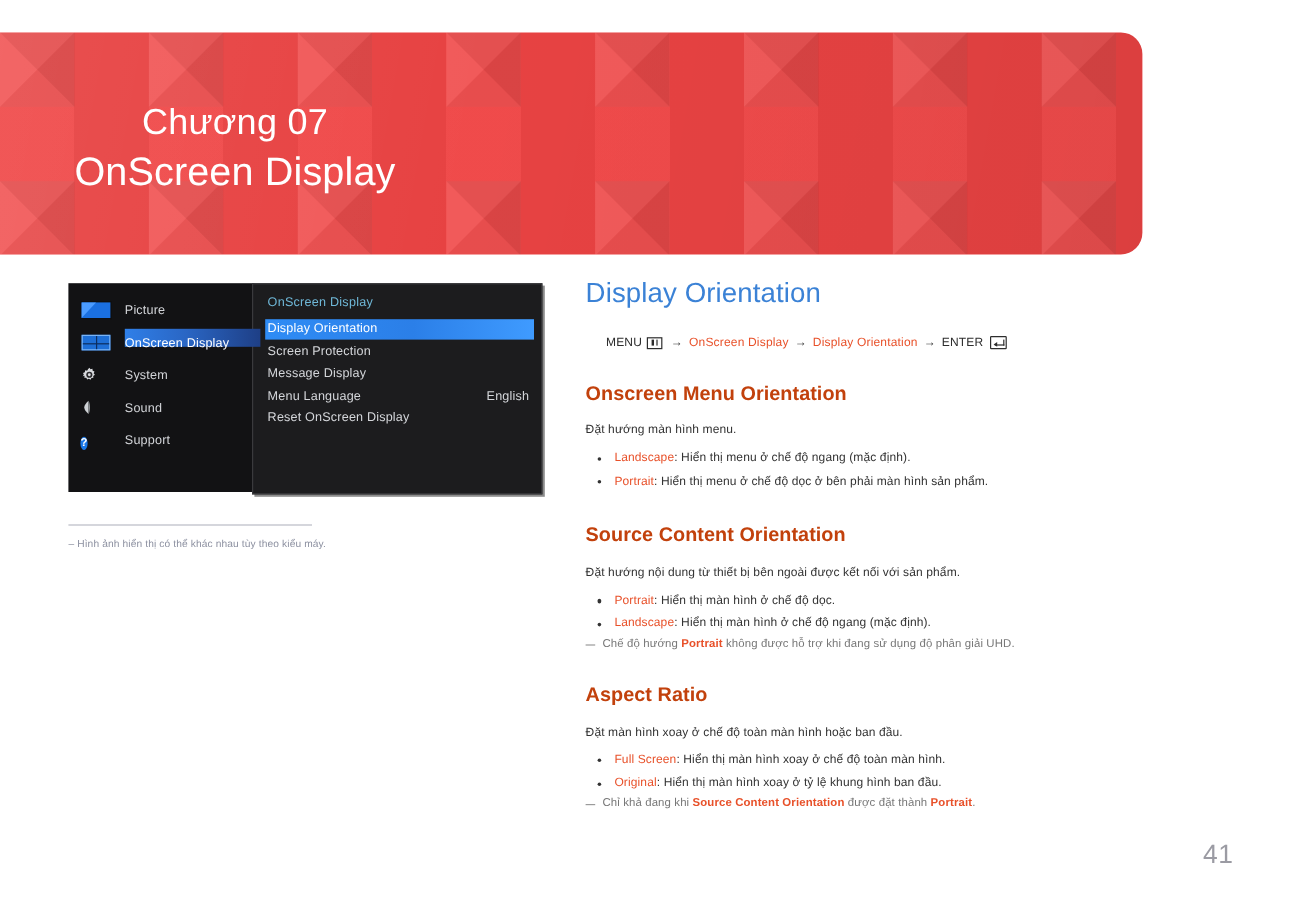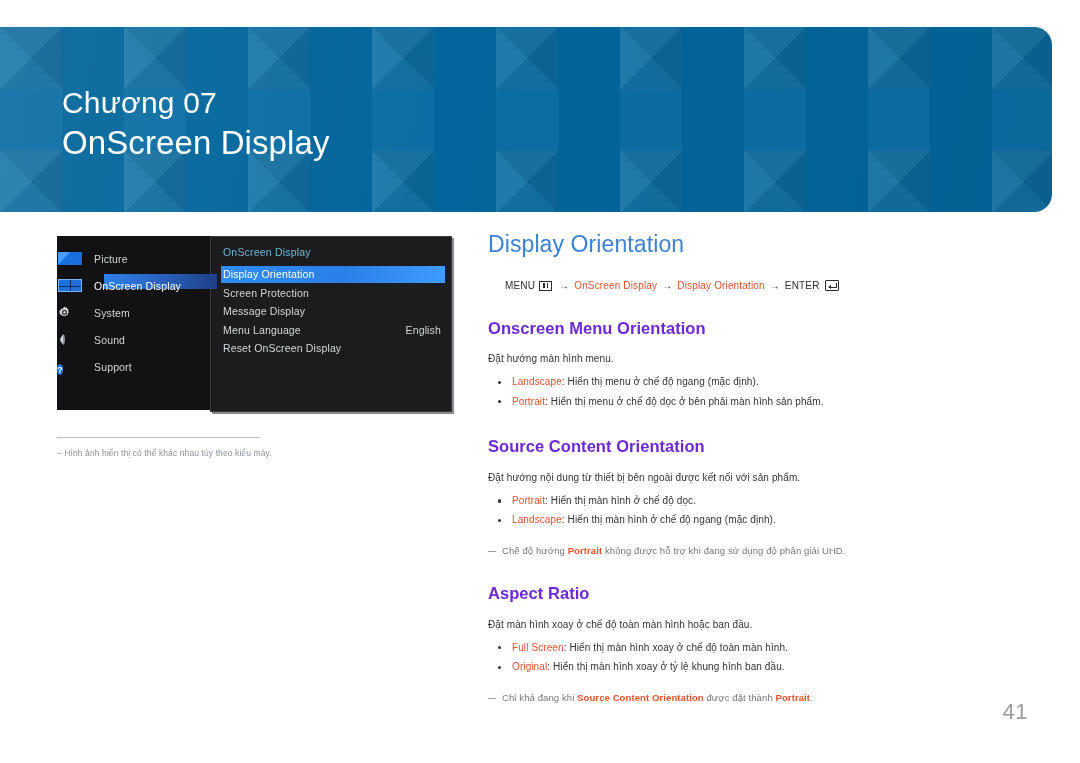--- a/index.html
+++ b/index.html
@@ -6,24 +6,25 @@
   body{
     width:1080px;height:763px;
     background:#ffffff;
     font-family:"Liberation Sans","DejaVu Sans",sans-serif;
     position:relative;overflow:hidden;
     -webkit-font-smoothing:antialiased;
   }
 
   
   #chapter-banner{
-    position:absolute;left:0;top:27px;width:1052px;height:185px;
+    position:absolute;left:0;top:27px;width:952px;height:185px;
     border-radius:0 18px 18px 0;
-    background-color:#0369a1;
+    background-color:#ef4444;
     overflow:hidden;
+    text-align:center;
   }
   #chapter-banner .cubes{
     position:absolute;inset:0;
     background-image:
       linear-gradient(135deg, rgba(255,255,255,.055) 25%, transparent 25%),
       linear-gradient(225deg, rgba(0,0,0,.06) 25%, transparent 25%),
       linear-gradient(45deg, rgba(255,255,255,.03) 25%, transparent 25%),
       linear-gradient(315deg, rgba(0,0,0,.045) 25%, transparent 25%);
     background-size:124px 124px;
     background-position:0 0, 62px 0, 0 62px, 62px 62px;
@@ -52,21 +53,21 @@
   }
   #osd-right{
     position:absolute;left:153px;top:0;width:242px;height:176px;
     background:#1c1c1e;
     border:1px solid #3a3a3d;
     box-sizing:border-box;
     box-shadow:2px 2px 0 rgba(0,0,0,.45);
   }
   .osd-nav{
     position:relative;height:27px;display:flex;align-items:center;
-    box-sizing:border-box;
+    padding-left:10px;box-sizing:border-box;
   }
   .osd-nav .ico{
     width:26px;height:15px;flex:0 0 26px;margin-right:11px;
     position:relative;display:block;
   }
   .osd-nav .lbl{
     font-size:10.5px;color:#d2d4d8;letter-spacing:.15px;white-space:nowrap;
     position:relative;z-index:2;
   }
   .osd-nav.selected .hl{
@@ -146,38 +147,38 @@
   .ico-enter:before{
     content:"";position:absolute;left:3px;top:2px;width:7px;height:3.5px;
     border-right:1.4px solid #2d2d2d;border-bottom:1.4px solid #2d2d2d;
   }
   .ico-enter:after{
     content:"";position:absolute;left:2.4px;top:4.3px;width:0;height:0;
     border-top:2.4px solid transparent;border-bottom:2.4px solid transparent;
     border-right:3.2px solid #2d2d2d;
   }
   .h2{
-    font-size:16.5px;color:#6d28d9;font-weight:700;letter-spacing:.05px;
+    font-size:16.5px;color:#c2410c;font-weight:700;letter-spacing:.05px;
     margin:25px 0 0 0;line-height:1.25;
   }
   .para{
     font-size:10px;color:#333333;margin:13px 0 0 0;line-height:1.5;letter-spacing:.1px;
   }
   ul.bullets{list-style:none;margin:6px 0 0 0;padding:0;}
   ul.bullets li{
     position:relative;padding-left:24px;font-size:10px;color:#333333;
     line-height:1.95;letter-spacing:.1px;
   }
   ul.bullets li:before{
     content:"";position:absolute;left:10px;top:8.5px;width:3.2px;height:3.2px;
     border-radius:50%;background:#333;
   }
   ul.bullets .term{color:#e8512a;}
   .note-line{
-    font-size:9.5px;color:#777777;margin-top:14px;line-height:1.5;
+    font-size:9.5px;color:#777777;margin-top:0;line-height:1.5;
     letter-spacing:.1px;padding-left:14px;position:relative;
   }
   .note-line:before{
     content:"";position:absolute;left:0;top:7px;width:8px;height:1.4px;background:#9b9b9b;
   }
   .note-line .hi{color:#e8512a;font-weight:700;}
 
   
   #page-number{
     position:absolute;right:52px;bottom:38px;font-size:22px;color:#9b9ba3;

